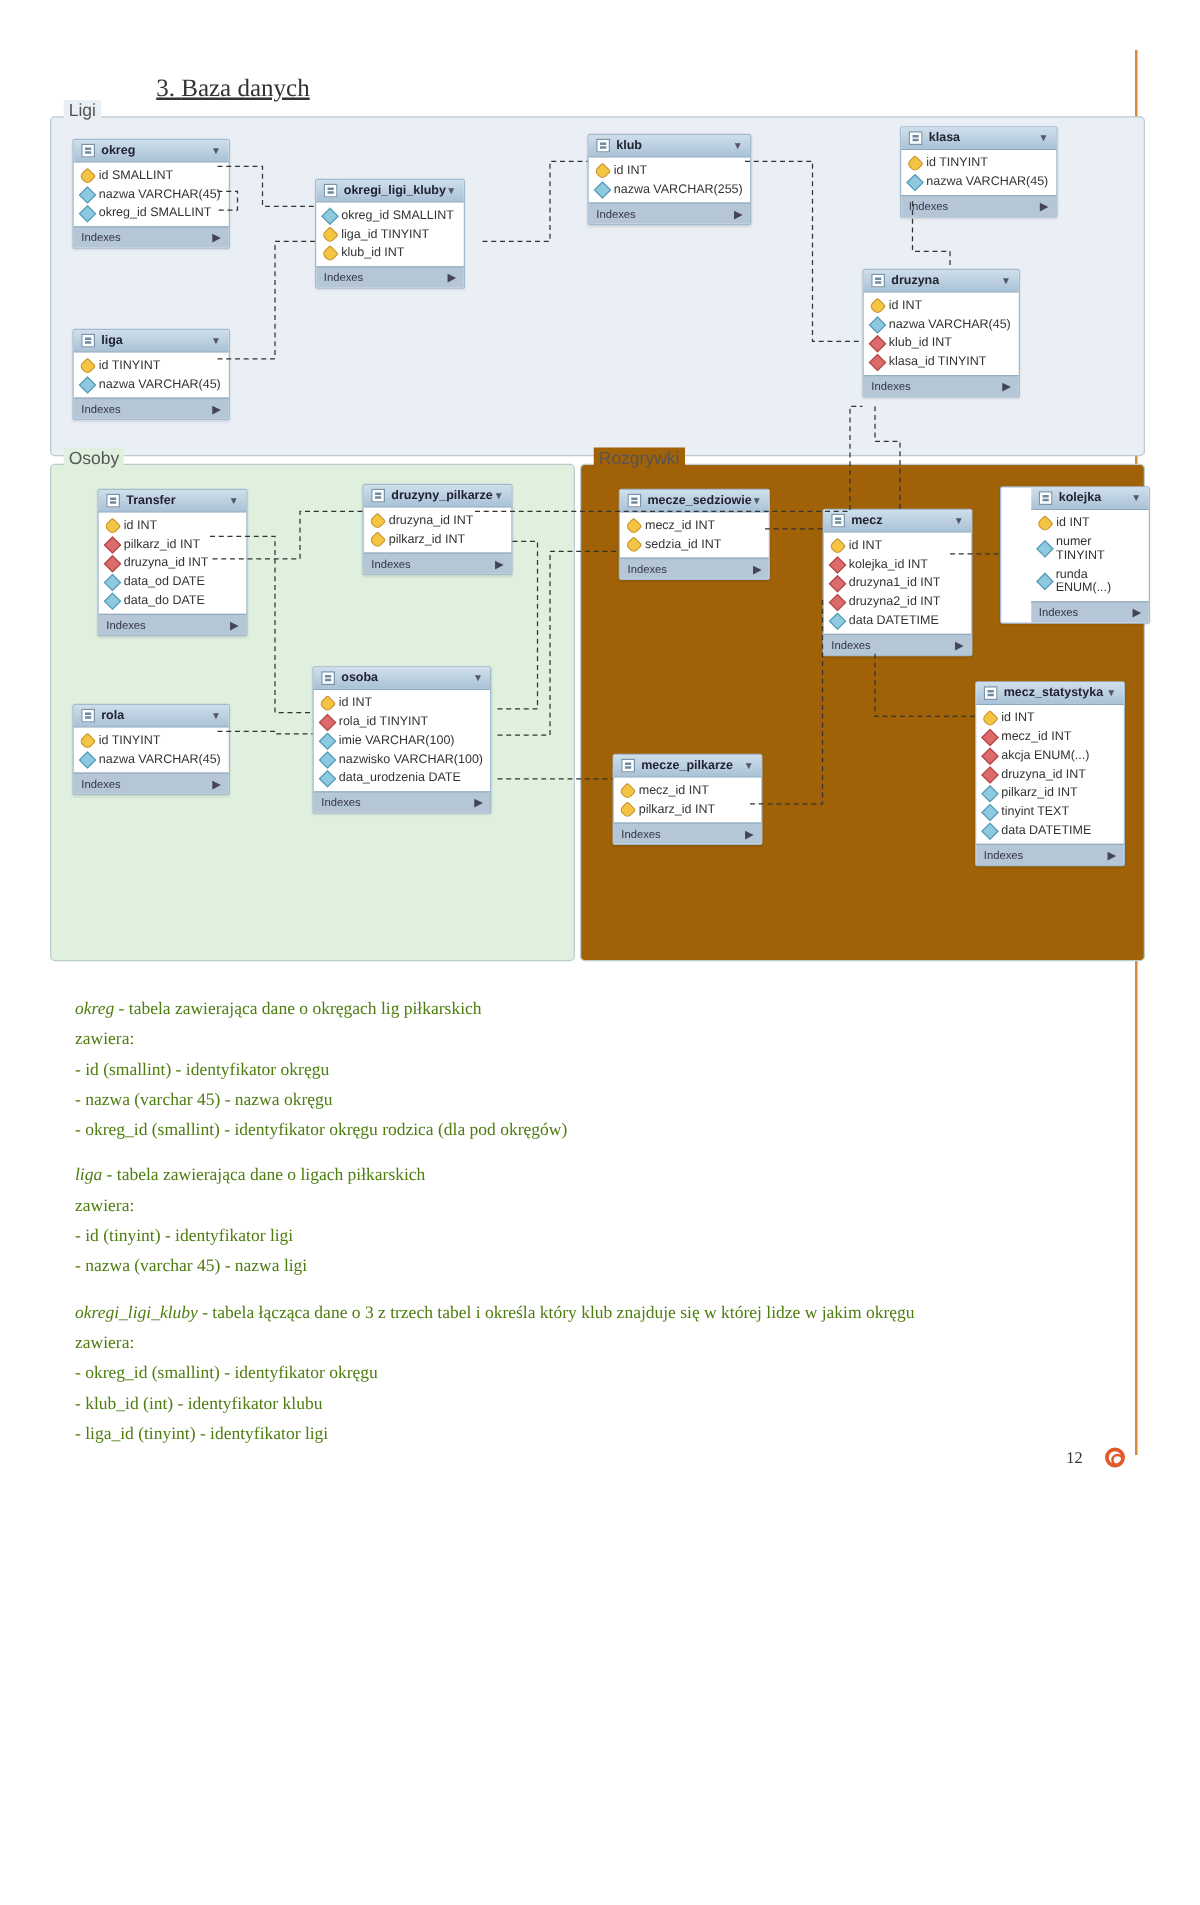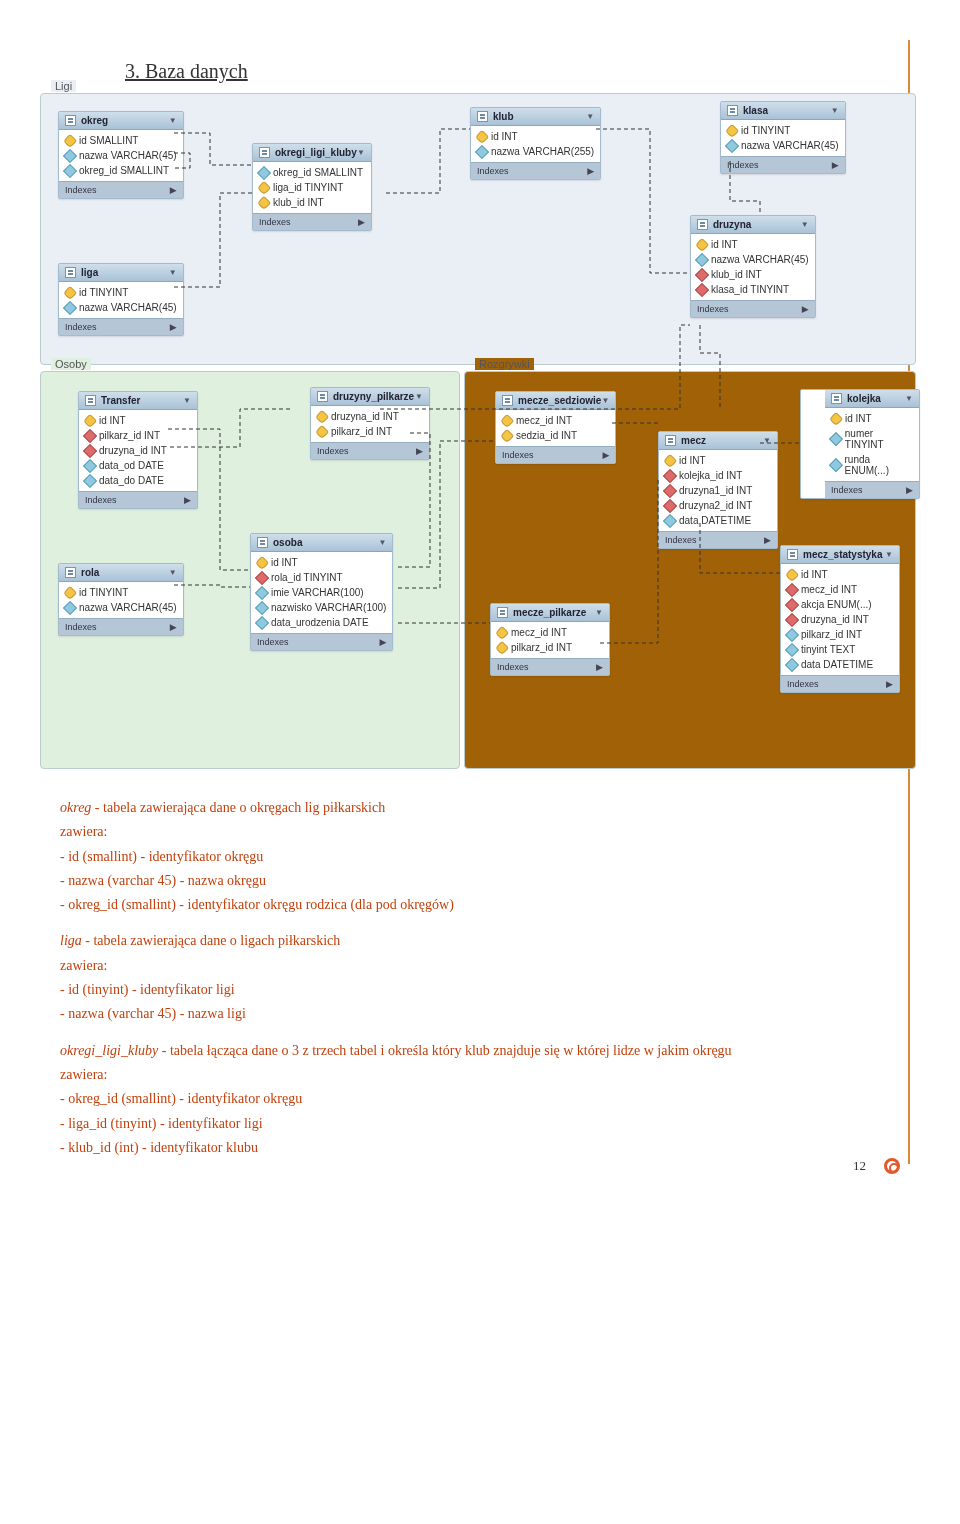--- a/index.html
+++ b/index.html
@@ -2,38 +2,38 @@
 <html><head>
 <meta charset="utf-8">
 <style>
 * { box-sizing: border-box; margin: 0; padding: 0; }
 body { font-family: Georgia, 'Times New Roman', serif; font-size: 13px; color: #333; background: #fff; width: 960px; position: relative; }
 .page { padding: 60px 30px 30px 30px; position: relative; }
 .page-border-right { position: absolute; right: 50px; top: 40px; bottom: 40px; width: 2px; background: #d88a3a; }
 .section-title { font-size: 20px; text-decoration: underline; margin-left: 95px; margin-bottom: 10px; color: #333; }
 .diagram-area { position: relative; width: 880px; height: 680px; margin: 0 auto 25px auto; }
 .region { position: absolute; border: 1px solid #bcc; border-radius: 4px; }
-.region-label { position: absolute; top: -14px; left: 10px; font-family: Verdana, sans-serif; font-size: 11px; color: #555; background: inherit; padding: 0 4px; }
+.region-label { position: absolute; top: -14px; left: 10px; font-family: Verdana, sans-serif; font-size: 14px; color: #555; background: inherit; padding: 0 4px; }
 .region-ligi { top: 0; left: 0; width: 876px; height: 272px; background: #eaeef5; }
 .region-osoby { top: 278px; left: 0; width: 420px; height: 398px; background: #dff0df; }
 .region-rozgrywki { top: 278px; left: 424px; width: 452px; height: 398px; background: #a16207; }
 .tbl { position: absolute; background: #fff; border: 1px solid #a4bacf; border-radius: 2px; font-family: Verdana, Arial, sans-serif; font-size: 10px; box-shadow: 0 1px 2px rgba(0,0,0,0.1); min-width: 120px; }
 .tbl-head { background: linear-gradient(#cfdfeb, #a9c2d6); border-bottom: 1px solid #8aa5be; padding: 3px 6px; display: flex; align-items: center; font-weight: bold; color: #223; }
 .tbl-head .t-icon { display: inline-block; width: 11px; height: 11px; border: 1px solid #7a94ad; background: #fff; margin-right: 5px; position: relative; }
 .tbl-head .t-icon::before { content: ""; position: absolute; top: 2px; left: 2px; width: 5px; height: 2px; background: #6e8aa0; box-shadow: 0 3px 0 #6e8aa0; }
 .tbl-head .arrow-down { margin-left: auto; font-size: 8px; color: #556; }
 .tbl-body { padding: 3px 0; }
 .fld { padding: 2px 6px; display: flex; align-items: center; }
 .fld .ic { width: 10px; height: 10px; margin-right: 4px; display: inline-block; transform: rotate(45deg); }
 .ic-pk { background: #f4c542; border: 1px solid #c9952f; transform: none; border-radius: 2px 2px 4px 4px; width: 8px; height: 10px; }
 .ic-fk { background: #dd6b6b; border: 1px solid #b04a4a; }
 .ic-attr { background: #8fc9e0; border: 1px solid #5a9db8; }
 .tbl-foot { background: #b5c7d7; border-top: 1px solid #95adc0; padding: 3px 6px; font-size: 9px; color: #334; display: flex; align-items: center; }
 .tbl-foot .tri { margin-left: auto; font-size: 9px; color: #445; }
-.desc { margin: 0 30px; font-size: 14px; line-height: 1.45; color: #c2410c; }
+.desc { margin: 0 30px; font-size: 14px; line-height: 1.45; color: #4d7c0f; }
 .desc p { margin-bottom: 4px; }
 .desc .block { margin-bottom: 16px; }
 .desc em.tn { font-style: italic; }
 .page-num { position: absolute; bottom: 30px; right: 60px; font-size: 13px; color: #333; display: flex; align-items: center; gap: 18px; }
 .page-num .ring { display: inline-block; width: 16px; height: 16px; border: 3px solid #e05a2b; border-radius: 50%; position: relative; }
 .page-num .ring::after { content: ""; position: absolute; top: 2px; left: 2px; width: 6px; height: 6px; border: 2px solid #e05a2b; border-radius: 50%; }
 svg.connections { position: absolute; top: 0; left: 0; width: 880px; height: 680px; pointer-events: none; }
 svg.connections path { stroke: #333; stroke-width: 1; fill: none; stroke-dasharray: 4 3; }
 </style>
 </head>
@@ -227,21 +227,21 @@
           <div class="fld">
             <span class="ic ic-attr"></span>
             <span>data_do DATE</span>
           </div>
         </div>
         <div class="tbl-foot">
           <span>Indexes</span>
           <span class="tri">▶</span>
         </div>
       </div>
-    <div class="tbl" style="top:294px; left:250px;margin-left:20px;">
+    <div class="tbl" style="top:294px; left:250px;">
         <div class="tbl-head">
           <span class="t-icon"></span>
           <span>druzyny_pilkarze</span>
           <span class="arrow-down">▼</span>
         </div>
         <div class="tbl-body">
           <div class="fld">
             <span class="ic ic-pk"></span>
             <span>druzyna_id INT</span>
           </div>
@@ -324,21 +324,21 @@
           <div class="fld">
             <span class="ic ic-pk"></span>
             <span>sedzia_id INT</span>
           </div>
         </div>
         <div class="tbl-foot">
           <span>Indexes</span>
           <span class="tri">▶</span>
         </div>
       </div>
-    <div class="tbl" style="top:314px; left:618px;margin-top:24px;">
+    <div class="tbl" style="top:314px; left:618px;">
         <div class="tbl-head">
           <span class="t-icon"></span>
           <span>mecz</span>
           <span class="arrow-down">▼</span>
         </div>
         <div class="tbl-body">
           <div class="fld">
             <span class="ic ic-pk"></span>
             <span>id INT</span>
           </div>
@@ -486,22 +486,22 @@
       <div class="block">
         <p><em class="tn">liga</em><span> - tabela zawierająca dane o ligach piłkarskich</span></p>
         <p>zawiera:</p>
         <p>- id (tinyint) - identyfikator ligi</p>
         <p>- nazwa (varchar 45) - nazwa ligi</p>
       </div>
       <div class="block">
         <p><em class="tn">okregi_ligi_kluby</em><span> - tabela łącząca dane o 3 z trzech tabel i określa który klub znajduje się w której lidze w jakim okręgu</span></p>
         <p>zawiera:</p>
         <p>- okreg_id (smallint) - identyfikator okręgu</p>
+        <p>- klub_id (int) - identyfikator klubu</p>
         <p>- liga_id (tinyint) - identyfikator ligi</p>
-        <p>- klub_id (int) - identyfikator klubu</p>
       </div>
     </div>
 
   <div class="page-num">
     <span>12</span>
     <span class="ring"></span>
   </div>
 </div>
 
 </body></html>

